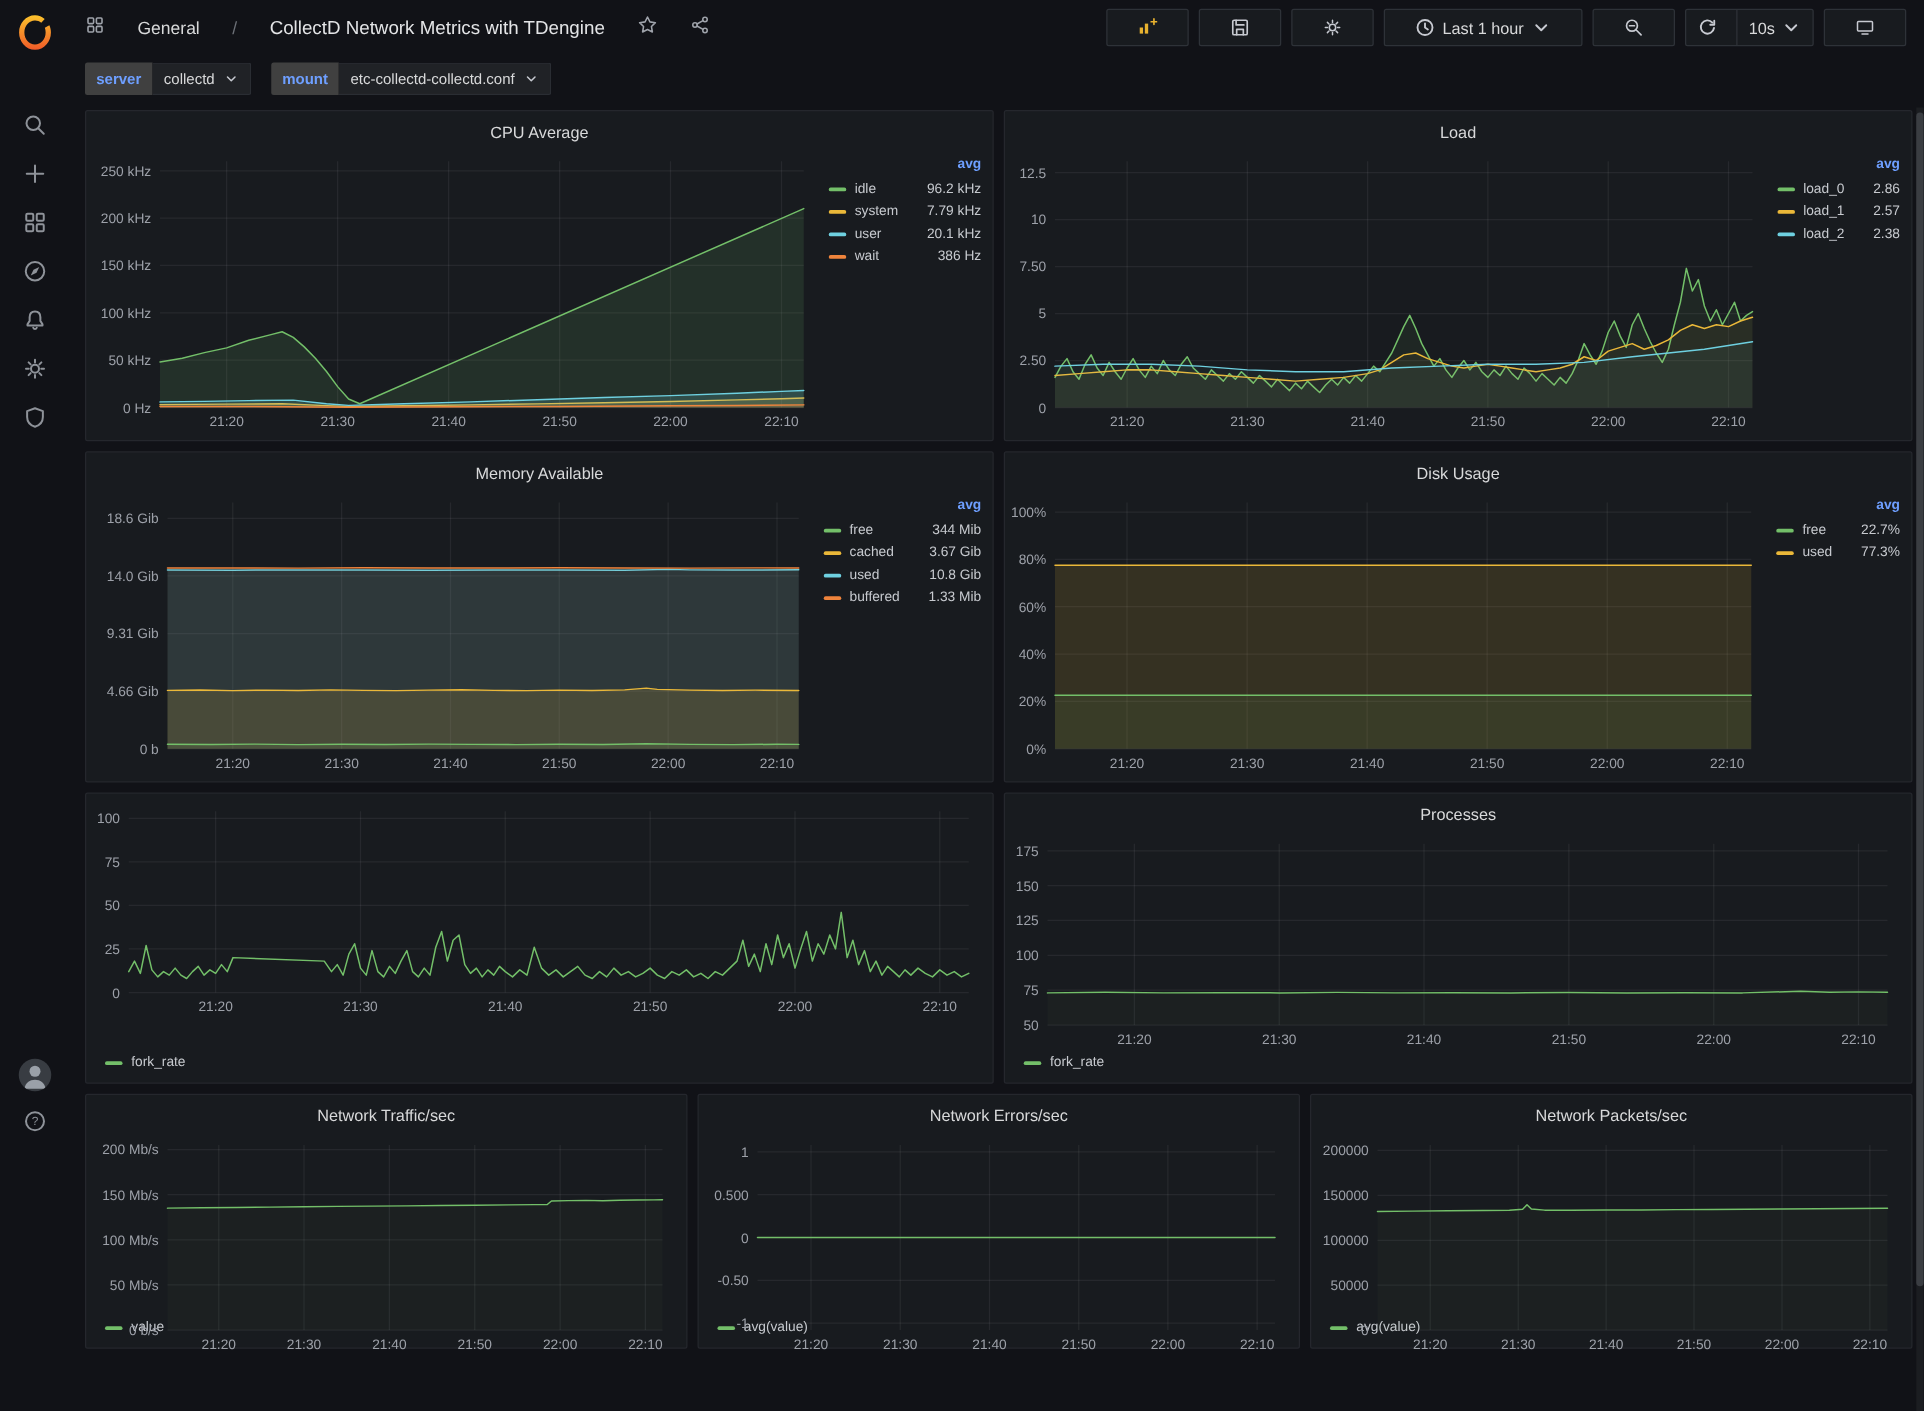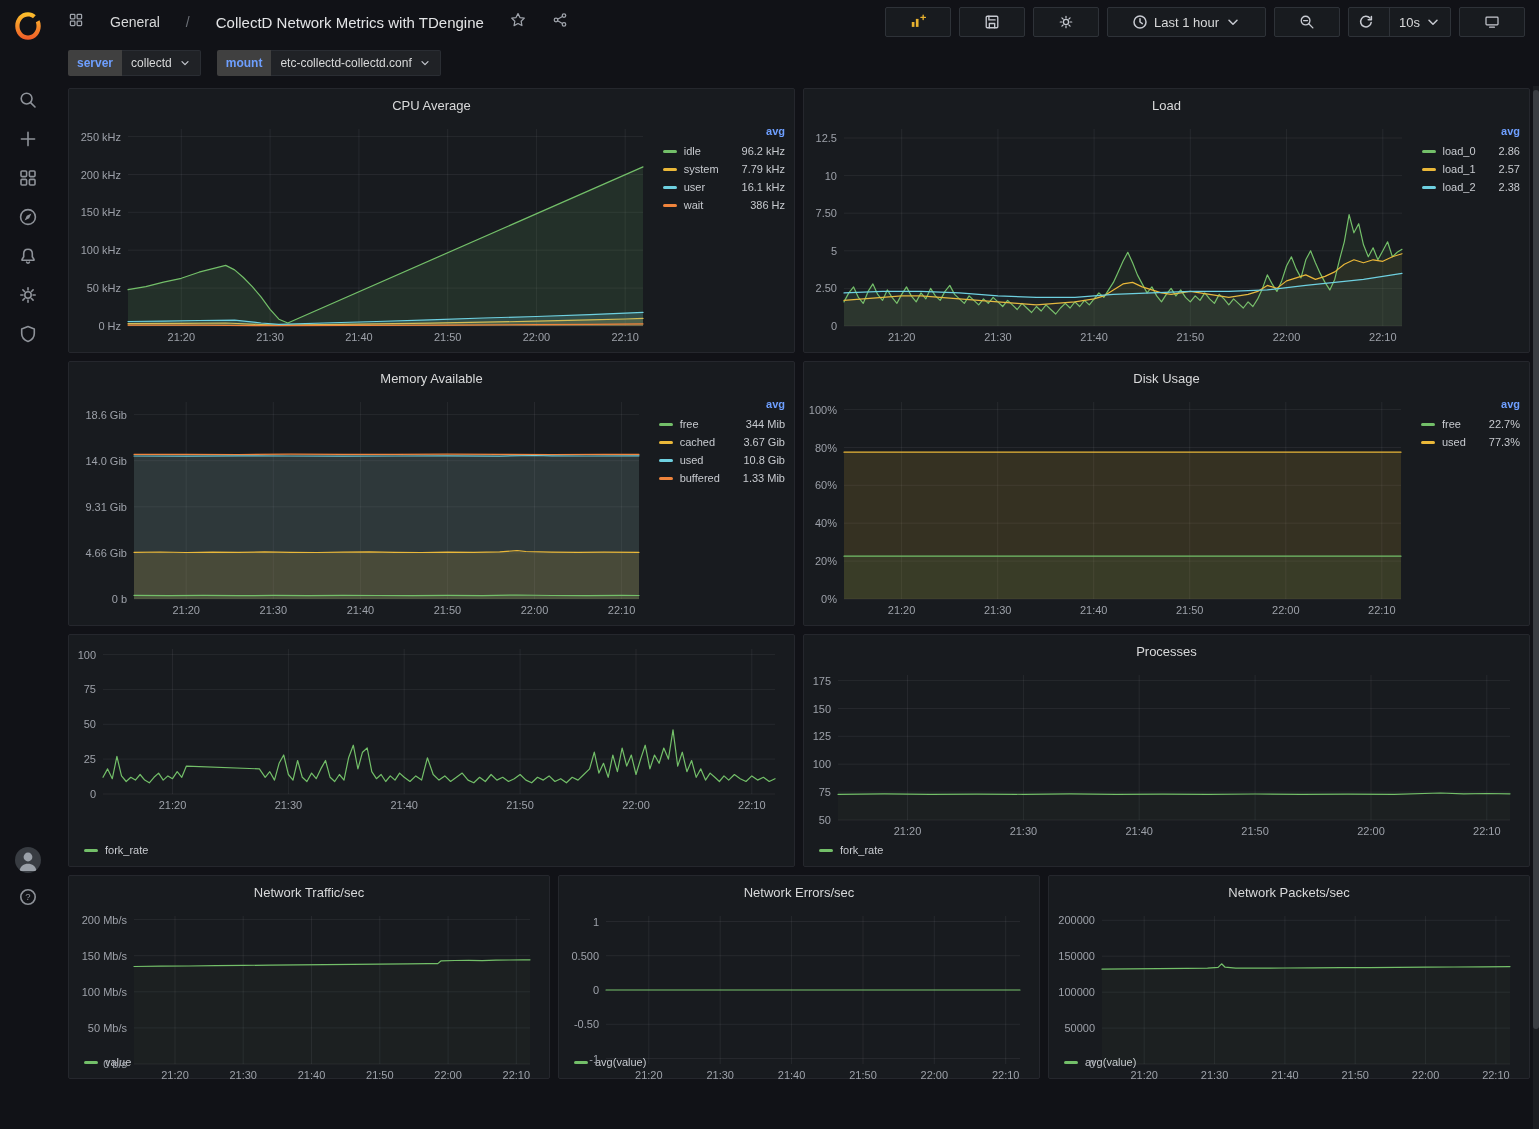--- a/index.html
+++ b/index.html
@@ -292,21 +292,21 @@
                   <span class="lg-val">96.2 kHz</span>
                 </div>
                 <div class="lg-row">
                   <span class="lg-mark" style="background:#eab839"></span>
                   <span class="lg-name">system</span>
                   <span class="lg-val">7.79 kHz</span>
                 </div>
                 <div class="lg-row">
                   <span class="lg-mark" style="background:#6ed0e0"></span>
                   <span class="lg-name">user</span>
-                  <span class="lg-val">16.1 kHz</span>
+                  <span class="lg-val">20.1 kHz</span>
                 </div>
                 <div class="lg-row">
                   <span class="lg-mark" style="background:#ef843c"></span>
                   <span class="lg-name">wait</span>
                   <span class="lg-val">386 Hz</span>
                 </div>
               </aside>
             </div>
         </section>
         <section class="panel">

